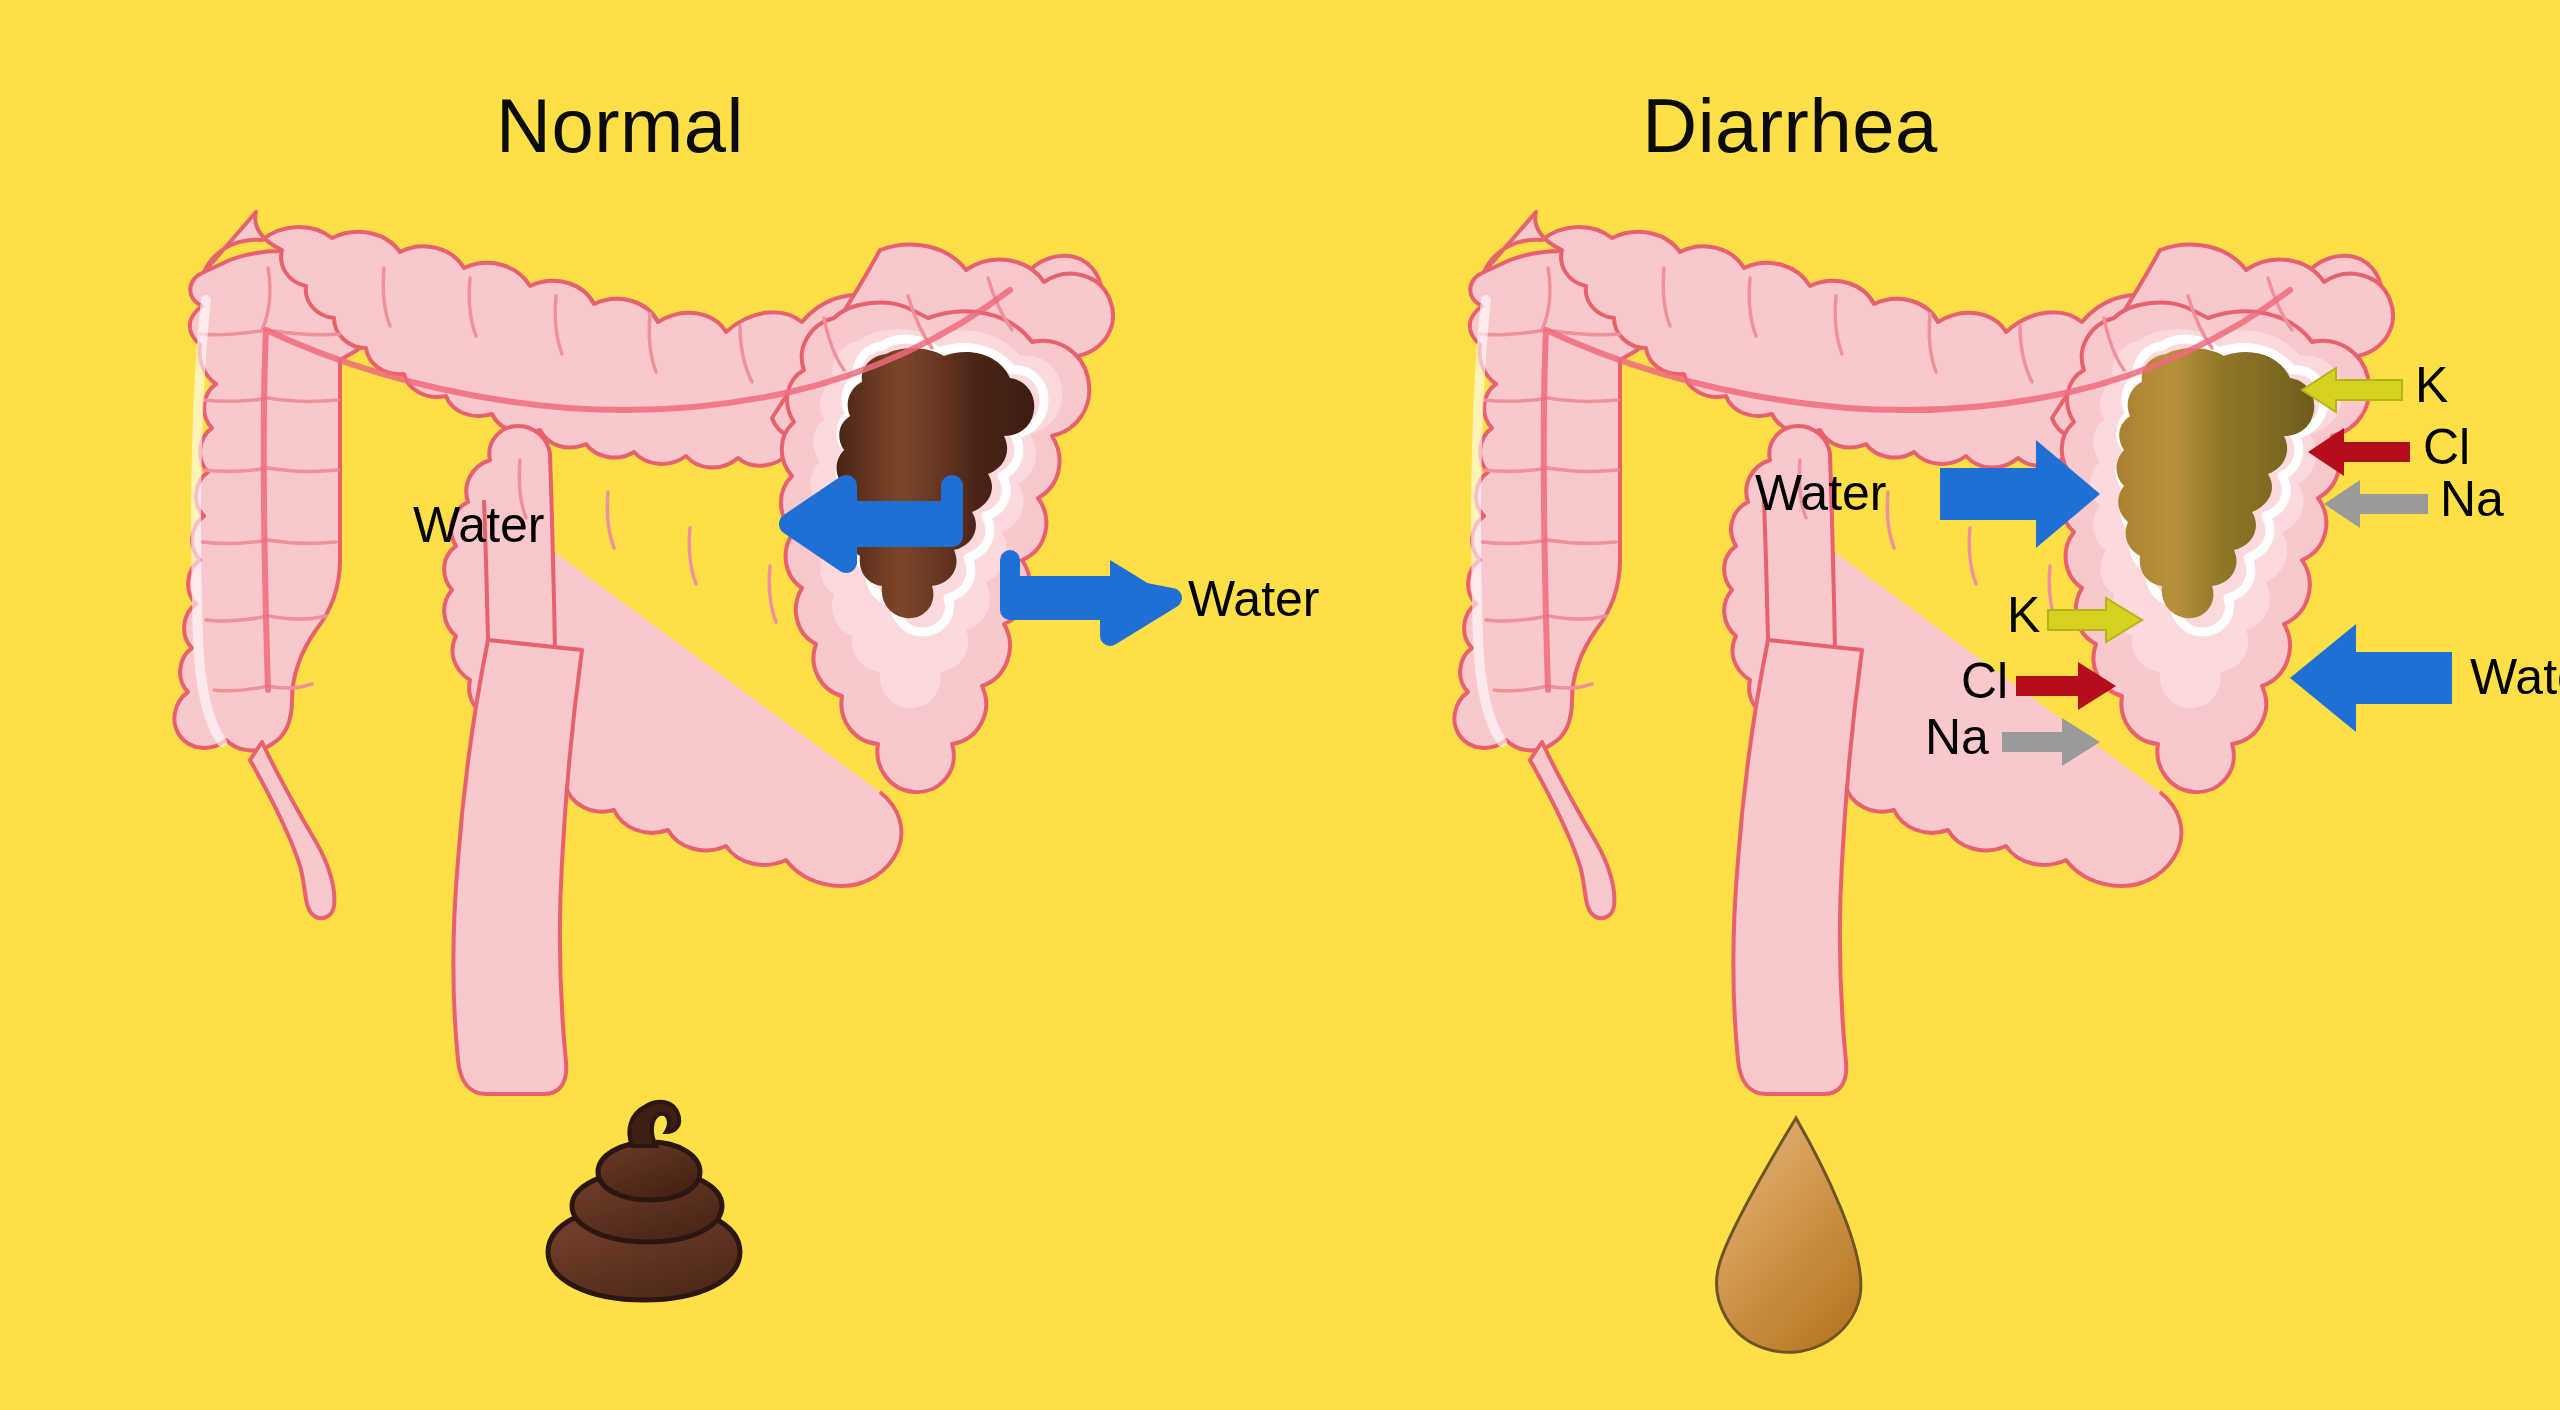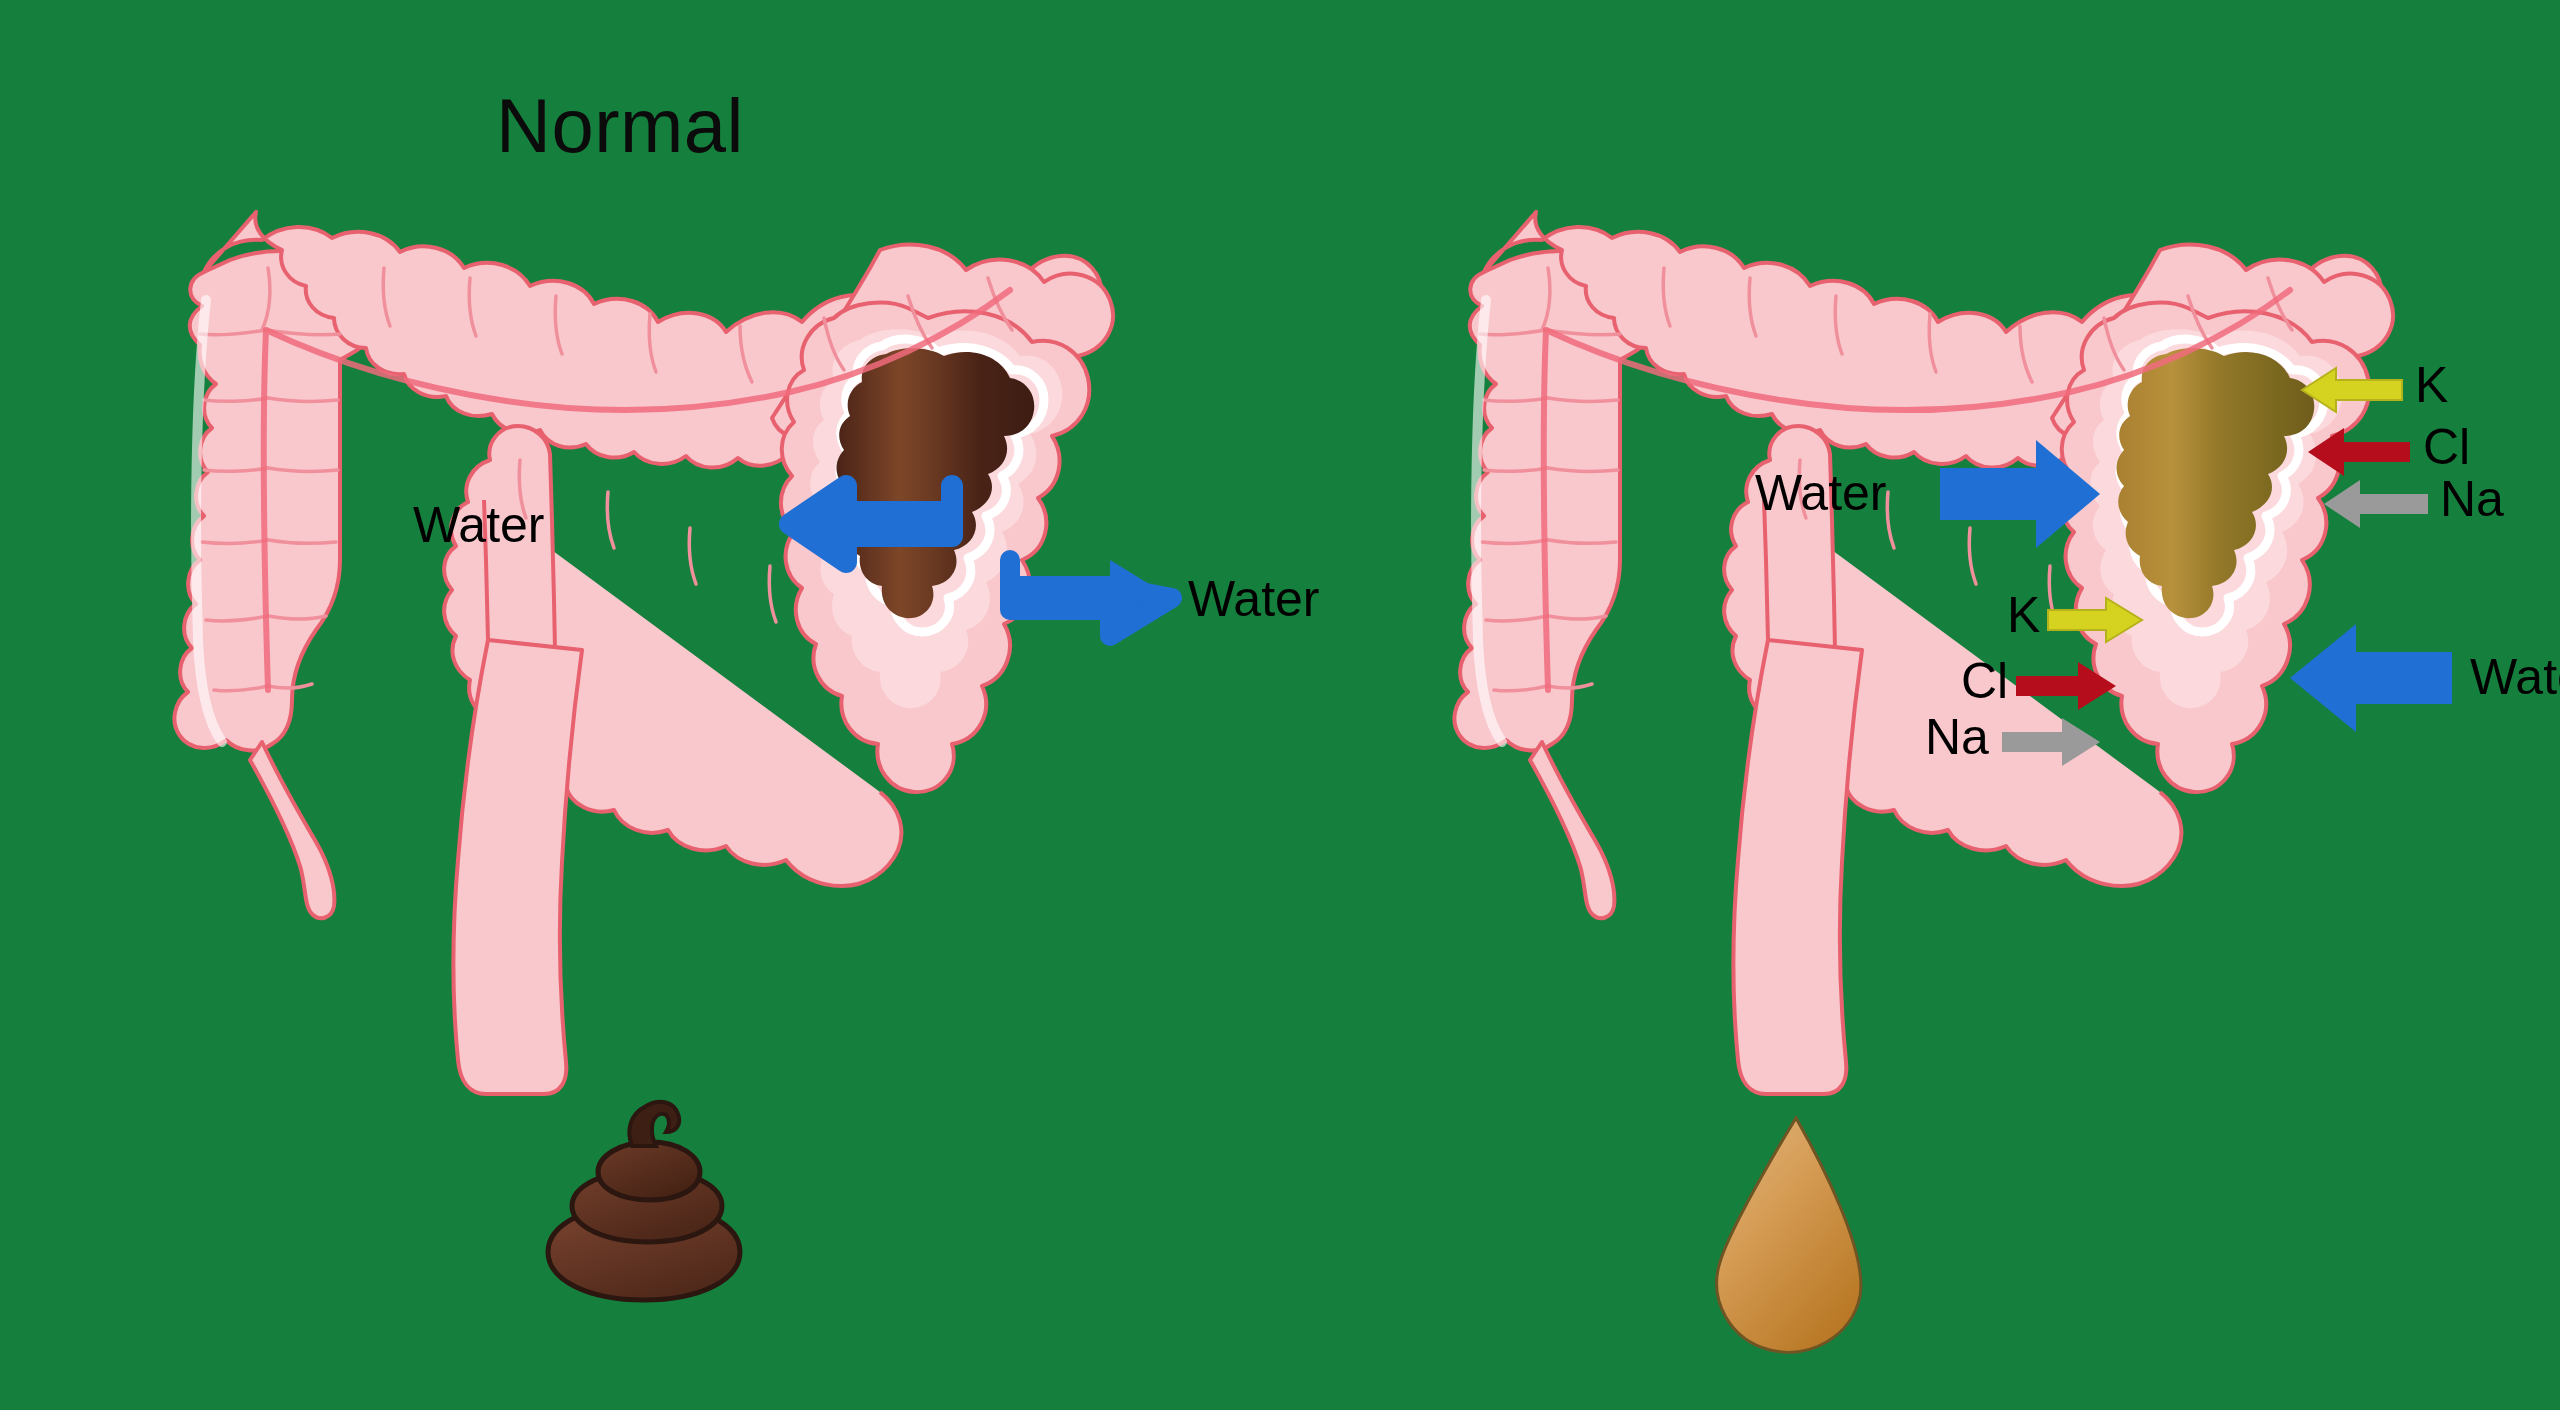--- a/index.html
+++ b/index.html
@@ -13,21 +13,21 @@
     height: 1410px;
     position: relative;
     overflow: hidden;
     font-family: "Liberation Sans", sans-serif;
   }
   #stage {
     position: absolute;
     left: 0; top: 0;
     width: 2560px;
     height: 1410px;
-    background: #15803d;
+    background: #fde047;
   }
   .panel {
     position: absolute;
     top: 0;
     width: 1280px;
     height: 1410px;
   }
   #panel-normal { left: 0; }
   #panel-diarrhea { left: 1280px; }
 
@@ -391,20 +391,21 @@
       </g>
     </svg>
 
     <div class="label label-water" style="left:413px; top:500px;">Water</div>
 
     <div class="label label-water" style="left:1188px; top:574px;">Water</div>
   </div>
 
   <div class="panel" id="panel-diarrhea">
 
+    <div class="panel-title">Diarrhea</div>
 
     <svg class="svg-layer" viewBox="0 0 1280 1410" xmlns="http://www.w3.org/2000/svg">
       <defs>
         <linearGradient id="dStool" x1="0" y1="0" x2="1" y2="0">
           <stop offset="0%" stop-color="#a98030"></stop>
           <stop offset="28%" stop-color="#b8913c"></stop>
           <stop offset="52%" stop-color="#937829"></stop>
           <stop offset="78%" stop-color="#7d6a20"></stop>
           <stop offset="100%" stop-color="#6f5c1c"></stop>
         </linearGradient>

